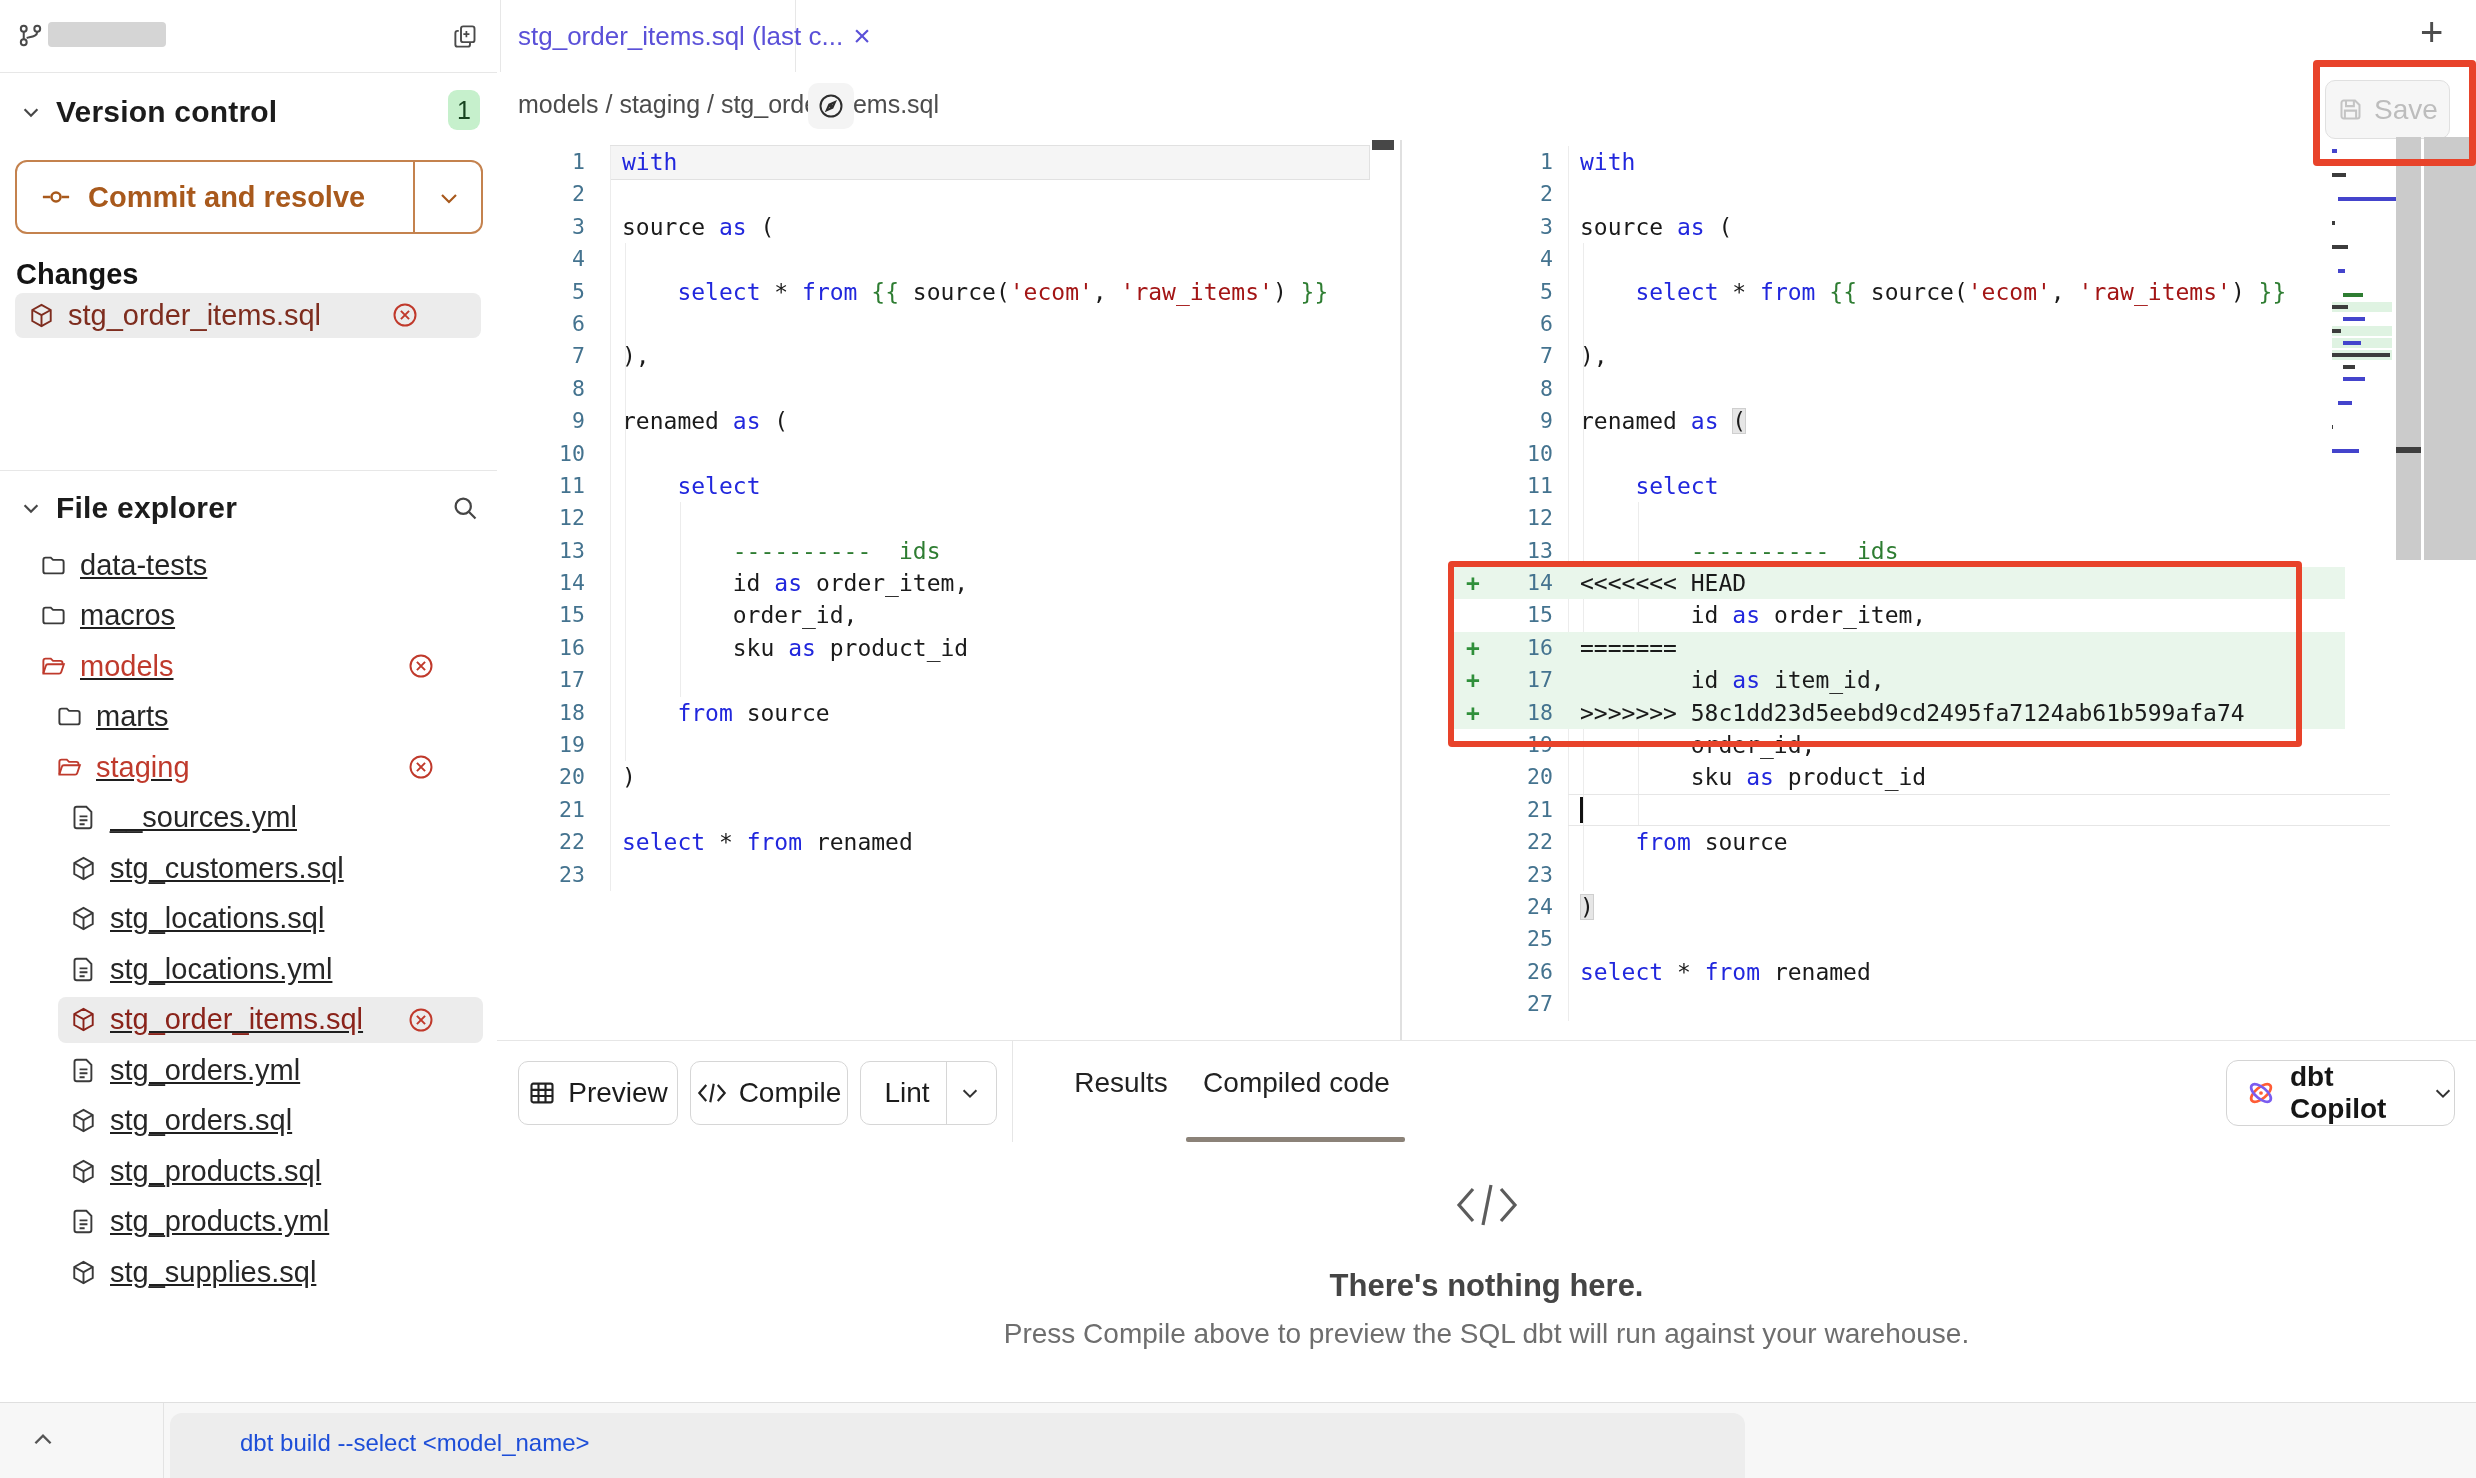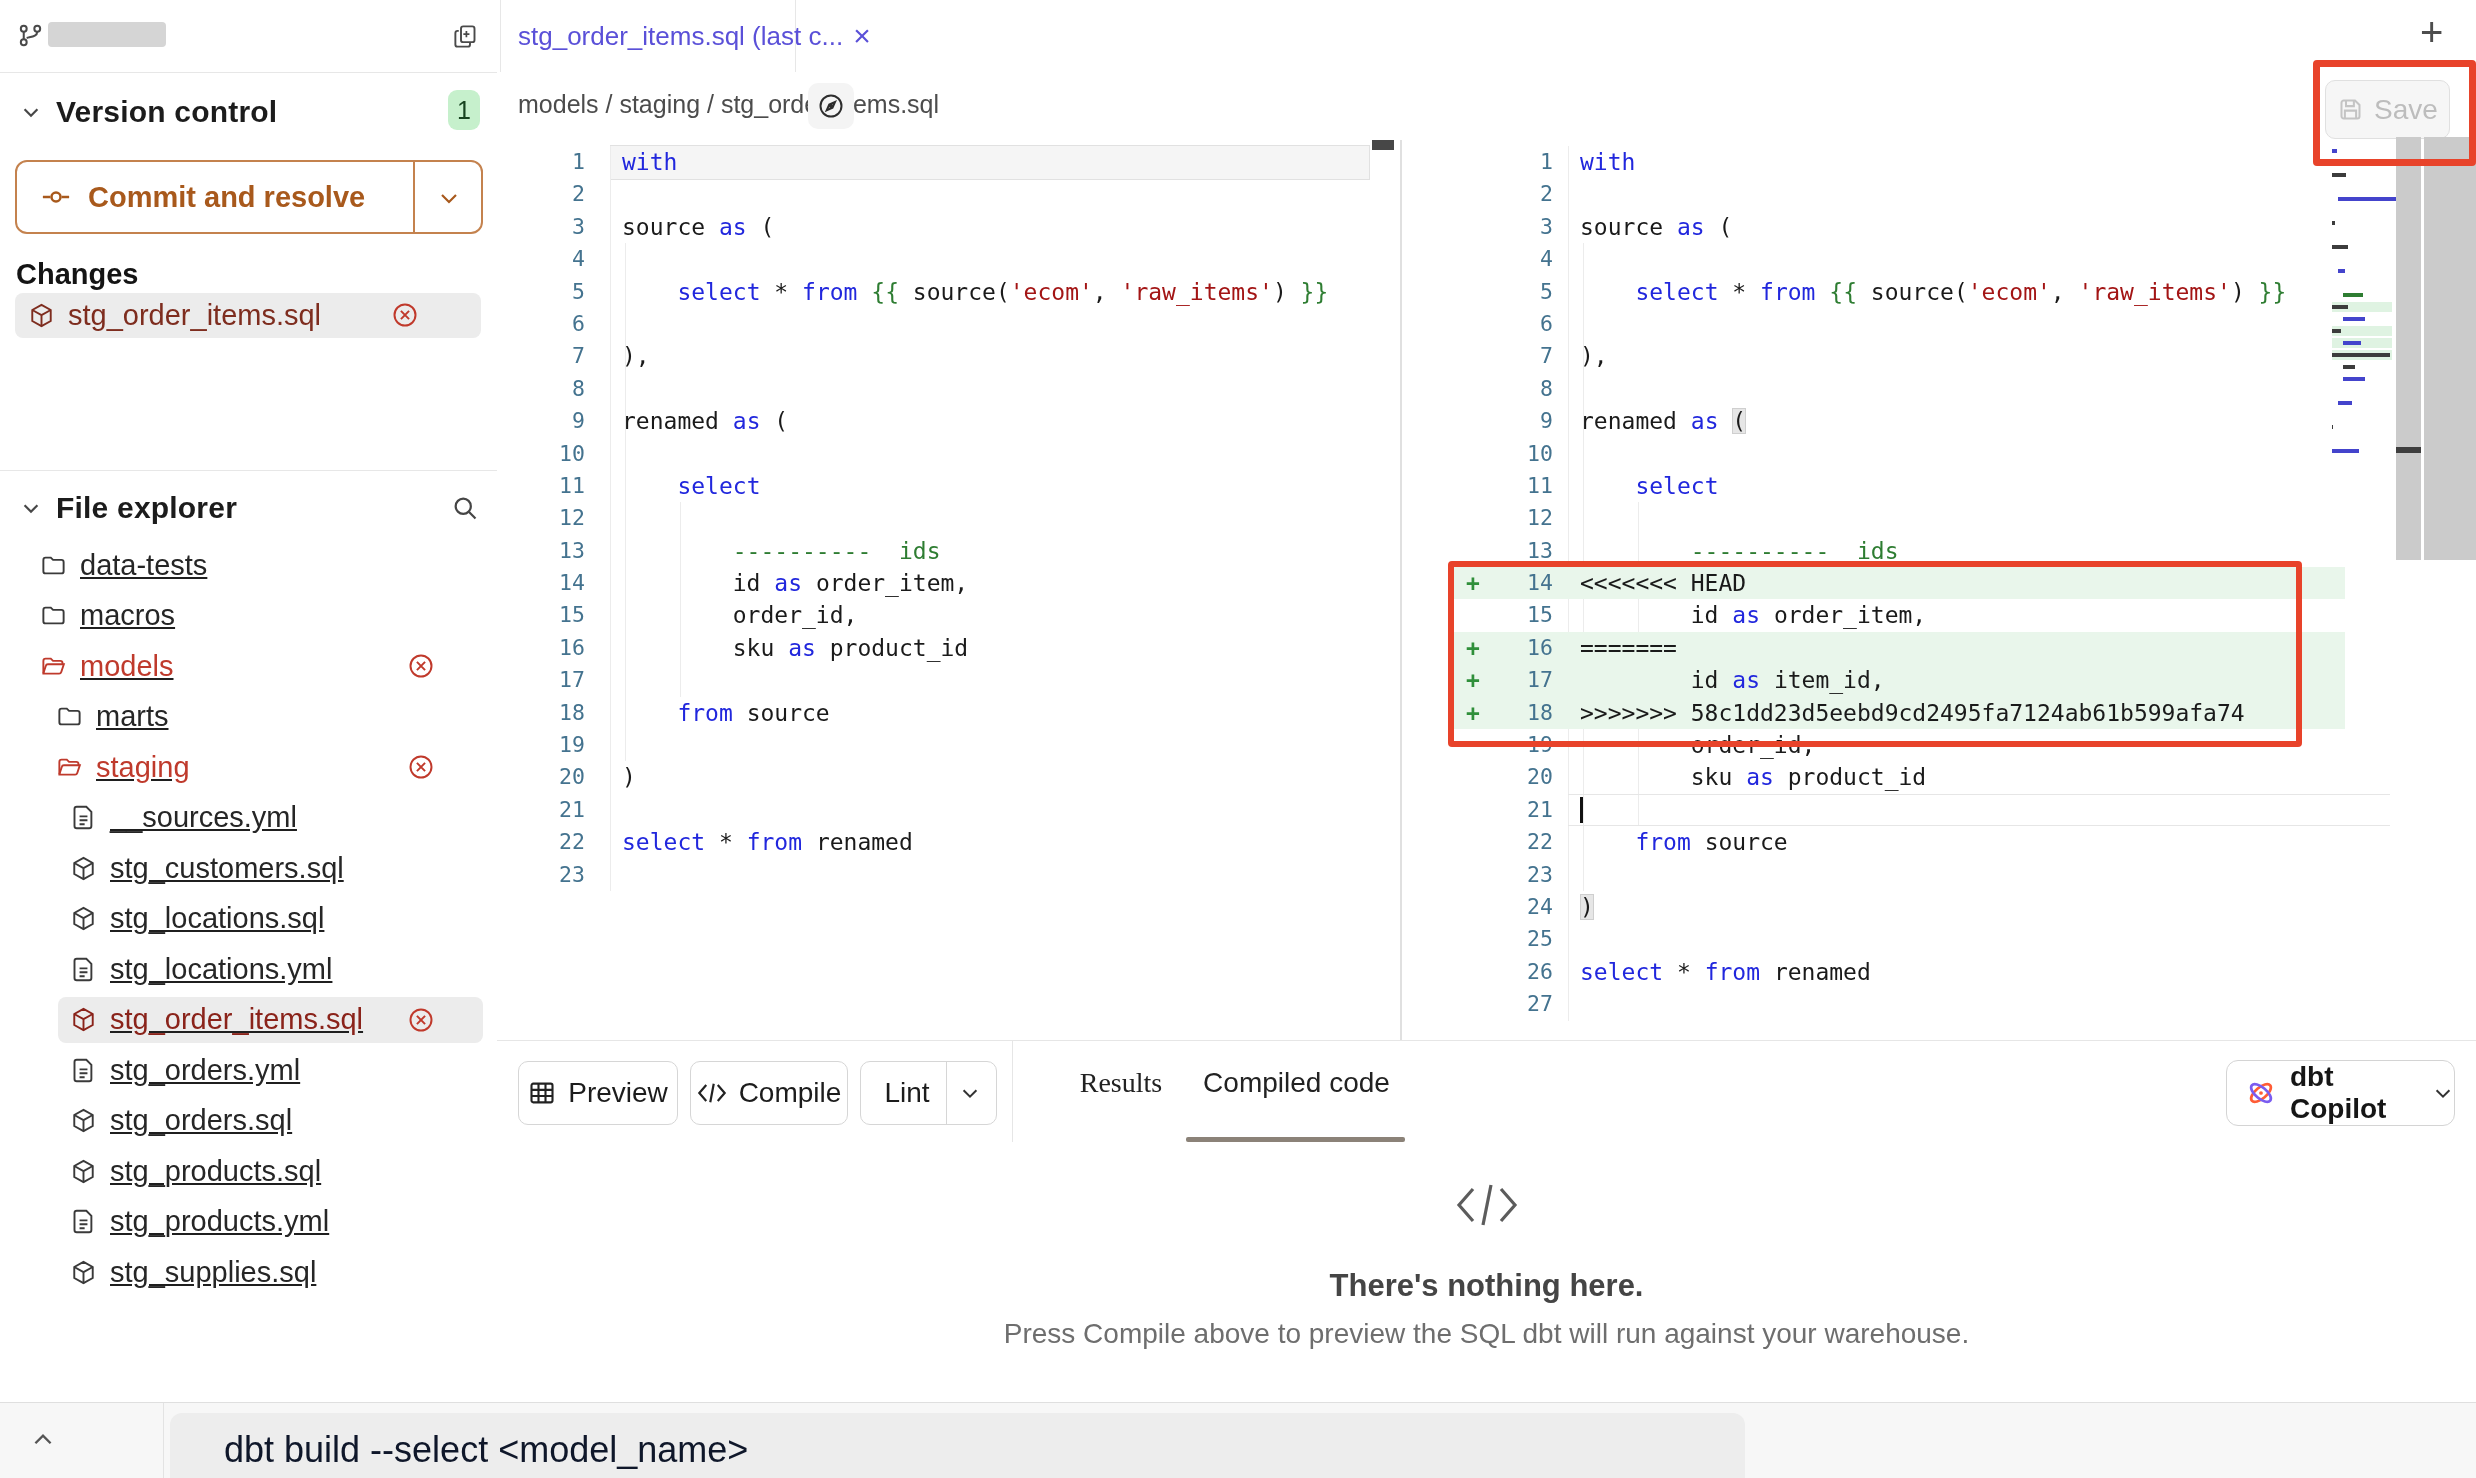--- a/index.html
+++ b/index.html
@@ -92,40 +92,40 @@
           display:flex;align-items:center;justify-content:center;color:#1c1c1c;}
   .tb-btn .bl{font-size:28px;margin-left:12px;}
   .btn-preview{left:21px;width:158px;}
   .btn-compile{left:193px;width:156px;}
   .btn-lint{left:363px;width:135px;}
   .lint-label{font-size:28px;margin-left:20px;margin-right:16px;}
   .lint-div{width:1px;height:100%;background:#d6d6d6;}
   .lint-chev{width:46px;display:flex;align-items:center;justify-content:center;color:#333;}
   .tb-vdiv{position:absolute;left:515px;top:0;width:1px;height:101px;background:#e6e6e6;}
   .res-tab{position:absolute;top:26px;font-size:28px;color:#222;}
-  .res-tab.t1{left:569px;width:110px;text-align:center;font-family:Liberation Serif, serif;}
+  .res-tab.t1{left:569px;width:110px;text-align:center;}
   .res-tab.t2{left:692px;width:215px;text-align:center;font-weight:400;}
   .tab-underline{position:absolute;left:689px;top:96px;width:219px;height:5px;background:#8b8278;border-radius:2px;}
   .copilot{position:absolute;left:1729px;top:19px;width:227px;height:64px;border:1px solid #d4d4d4;border-radius:12px;
            background:#fff;display:flex;align-items:center;}
   .copilot-label{margin-left:13px;font-size:28px;font-weight:600;color:#161616;}
   .copilot-chev{margin-left:14px;color:#333;}
 
   
   .results{position:absolute;left:497px;top:1142px;width:1979px;height:260px;background:#fff;}
   .empty-icon{position:absolute;left:954px;top:34px;color:#5c5c5c;}
   .empty-title{position:absolute;left:0;top:126px;width:100%;text-align:center;font-size:31px;font-weight:700;color:#454545;}
   .empty-sub{position:absolute;left:0;top:176px;width:100%;text-align:center;font-size:28px;color:#6e6e6e;}
 
   
   .statusbar{position:absolute;left:0;top:1402px;width:2476px;height:76px;background:#f7f7f7;border-top:1px solid #dfdfdf;}
   .sb-chevup{position:absolute;left:30px;top:24px;color:#555;}
   .sb-vdiv{position:absolute;left:163px;top:0;width:1px;height:76px;background:#e3e3e3;}
   .cmd-input{position:absolute;left:170px;top:10px;width:1575px;height:66px;background:#ededed;border-radius:12px 12px 0 0;}
-  .cmd-ph{position:absolute;left:54px;top:16px;font-size:36px;color:#0f172a;}
+  .cmd-ph{position:absolute;left:70px;top:16px;font-size:24px;color:#1d4ed8;}
 
   
   .anno{position:absolute;border:7px solid #e8432a;border-radius:4px;z-index:50;pointer-events:none;}
   .anno-save{left:2313px;top:60px;width:149px;height:92px;}
   .anno-conflict{left:1448px;top:561px;width:842px;height:174px;border-width:6px;}
 </style>
 </head>
 <body>
 
 <div class="app">

